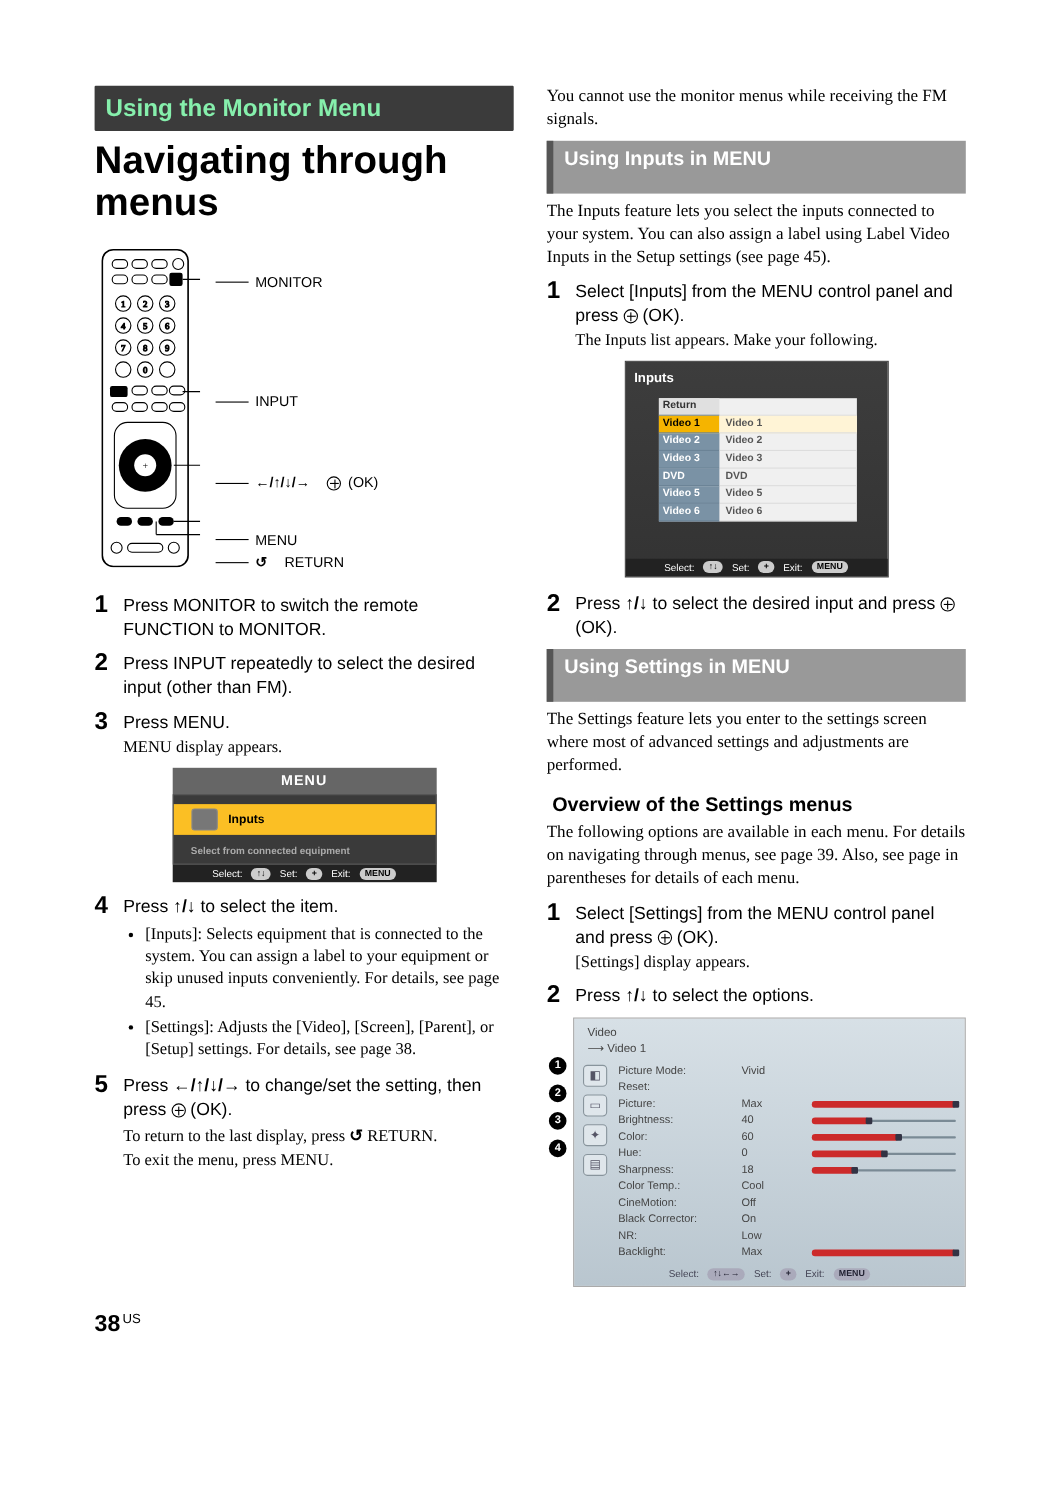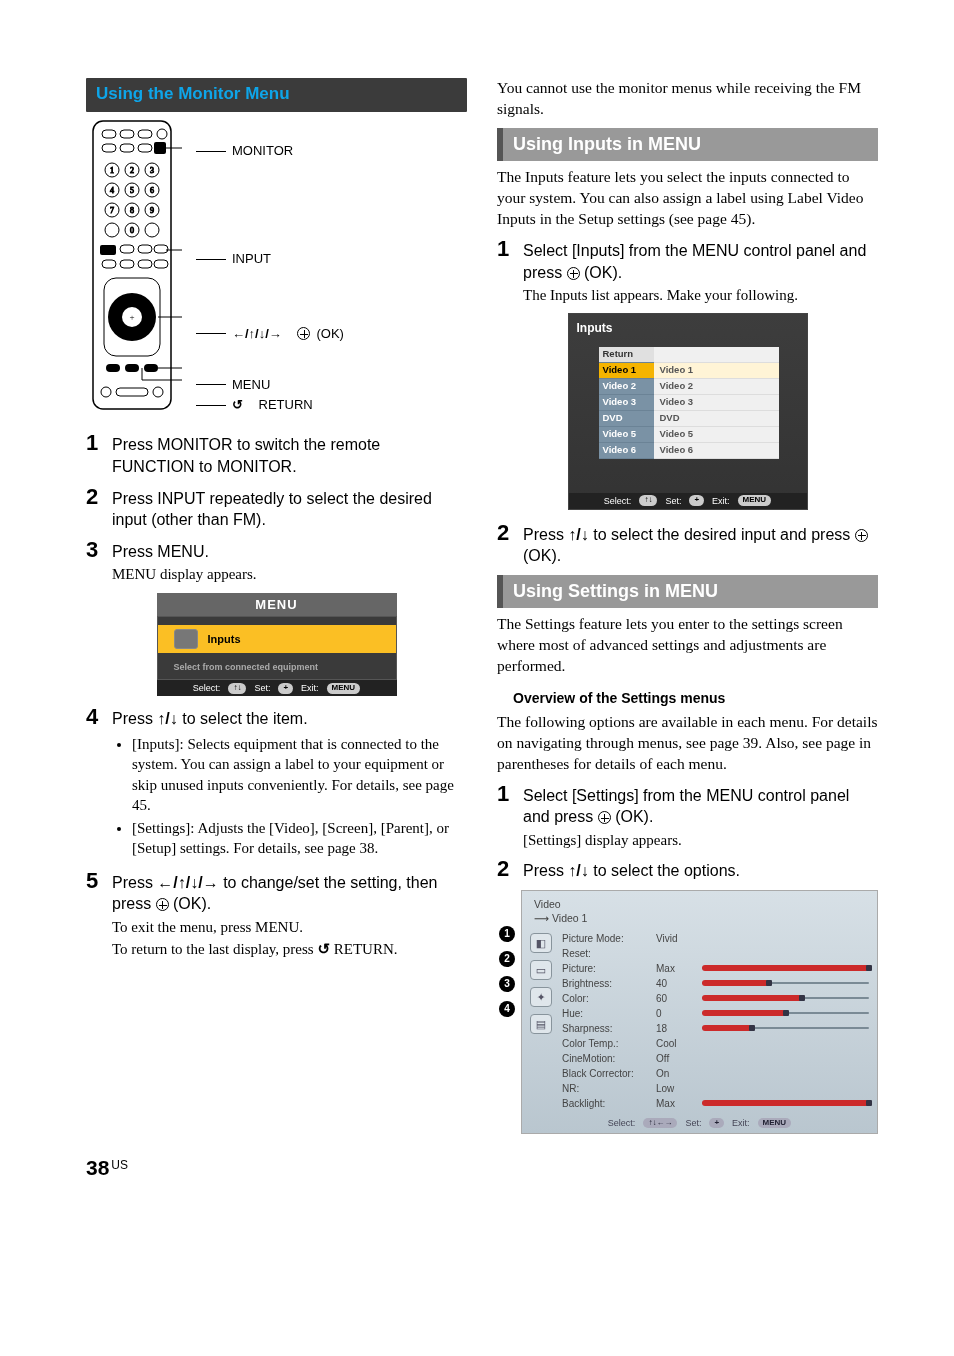--- a/index.html
+++ b/index.html
@@ -9,61 +9,61 @@
     line-height: 1.35;
     color: #000;
     background: #fff;
     width: 954px;
     padding: 78px 76px 40px 86px;
   }
   .cols { display: flex; gap: 30px; }
   .col { flex: 1; min-width: 0; }
   .section-bar {
     background: #3b3b3b;
-    color: #0ea5e9;
+    color: #86efac;
     font-family: Arial, Helvetica, sans-serif;
     font-weight: bold;
-    font-size: 17px;
+    font-size: 22px;
     padding: 5px 10px 6px;
     margin-bottom: 8px;
     border-radius: 1px;
   }
   h1.main-title {
     font-family: Arial, Helvetica, sans-serif;
     font-weight: bold;
     font-size: 35px;
     line-height: 1.1;
     margin: 4px 0 22px;
   }
   .sub-bar {
     background: #999;
     color: #fff;
     font-family: Arial, Helvetica, sans-serif;
     font-weight: bold;
     font-size: 18px;
-    padding: 4px 10px 5px;
+    padding: 4px 10px 20px;
     border-left: 6px solid #555;
     margin: 8px 0 6px;
   }
   .body-text { font-size: 15.5px; margin-bottom: 8px; }
   .step { display: flex; gap: 8px; margin: 8px 0 4px; }
   .step-num {
     font-family: Arial, Helvetica, sans-serif;
     font-weight: bold;
     font-size: 22px;
     line-height: 1;
     min-width: 18px;
   }
   .step-body { flex: 1; padding-top: 2px; }
   .step-body .primary { font-family: Arial, Helvetica, sans-serif; font-size: 16px; }
   .step-body .secondary { font-family: "Times New Roman", serif; font-size: 15px; margin-top: 2px; }
   .bullets { margin: 4px 0 0 10px; }
   .bullets li { font-size: 15px; list-style: disc outside; margin-left: 10px; margin-bottom:3px;}
   .note-h { font-weight: bold; font-size: 15px; }
-  .overview-h { font-family: Arial, Helvetica, sans-serif; font-weight: bold; font-size: 14px; margin: 12px 16px 4px; }
+  .overview-h { font-family: Arial, Helvetica, sans-serif; font-weight: bold; font-size: 18px; margin: 12px 5px 4px; }
   .page-footer { margin-top: 20px; font-family: Arial, Helvetica, sans-serif; }
   .page-footer .num { font-weight: bold; font-size: 21px; }
   .page-footer .suf { font-size: 12px; vertical-align: super; margin-left:2px;}
   svg { display: block; }
 
   
   .remote-wrap { display:flex; gap:14px; margin: 0 0 14px 6px; }
   .remote-labels { font-family: Arial, Helvetica, sans-serif; font-size: 13px; line-height:1.1; }
   .label-line { display:flex; align-items:center; gap:6px; margin:6px 0; white-space:nowrap;}
   .leader { width:30px; height:1px; background:#000; }
@@ -117,21 +117,21 @@
     color:#444;
     border:1px solid #aaa;
     padding:6px 8px 2px;
     position:relative;
   }
   .video-screen .top { display:flex; justify-content:space-between; font-size:10.5px; margin-bottom:6px; padding:0 4px;flex-direction:column;}
   .video-body { display:flex; gap:10px; }
   .icon-col { display:flex; flex-direction:column; gap:7px; padding-top:2px;}
   .icon-col .sq { width:22px; height:20px; border:1px solid #88949c; border-radius:4px; background:#dfe6eb; display:flex; align-items:center; justify-content:center; font-size:11px; color:#556;}
   .settings-col { flex:1; }
-  .srow { display:flex; align-items:center; height:15px; gap:6px; }
+  .srow { display:flex; align-items:center; height:15px; gap:24px; }
   .srow .k { width:88px; }
   .srow .v { width:40px; }
   .bar { flex:1; height:6px; position:relative; }
   .bar .track { position:absolute; inset:0; top:2px; height:2px; background:#7a8a95; border-radius:1px;}
   .bar .fill { position:absolute; left:0; top:0; height:6px; background:#cc2a2a; border-radius:3px;}
   .bar .dot { position:absolute; top:0; width:6px; height:6px; background:#334; border-radius:1px;}
   .video-screen .footer-bar { background:transparent; color:#445; margin-top:4px;}
   .video-screen .chip { background:#aab; color:#223;}
 
   .glyph { font-family: Arial, sans-serif; }
@@ -143,20 +143,21 @@
   .ok-sym::after{top:5.5px;left:2px;height:1px;width:8px;}
   .return-sym { font-weight:bold; }
 </style>
 </head>
 <body>
 
 <div class="cols">
 
   <div class="col">
     <div class="section-bar">Using the Monitor Menu</div>
+    <h1 class="main-title">Navigating through menus</h1>
 
     <div class="remote-wrap">
       <svg width="90" height="290" viewBox="0 0 90 290">
         <rect x="1" y="1" width="78" height="288" rx="10" fill="none" stroke="#000" stroke-width="1.5"></rect>
 
         <rect x="10" y="10" width="14" height="8" rx="4" fill="none" stroke="#000"></rect>
         <rect x="28" y="10" width="14" height="8" rx="4" fill="none" stroke="#000"></rect>
         <rect x="46" y="10" width="14" height="8" rx="4" fill="none" stroke="#000"></rect>
         <circle cx="70" cy="14" r="5" fill="none" stroke="#000"></circle>
 
@@ -289,22 +290,22 @@
           <li>[Inputs]: Selects equipment that is connected to the system. You can assign a label to your equipment or skip unused inputs conveniently. For details, see page 45.</li>
           <li>[Settings]: Adjusts the [Video], [Screen], [Parent], or [Setup] settings. For details, see page 38.</li>
         </ul>
       </div>
     </div>
 
     <div class="step">
       <div class="step-num">5</div>
       <div class="step-body">
         <div class="primary">Press <span class="glyph arrow-lrud"></span> to change/set the setting, then press <span class="ok-sym"></span> (OK).</div>
+        <div class="secondary">To return to the last display, press <span class="return-sym">↺</span> RETURN.</div>
         <div class="secondary">To exit the menu, press MENU.</div>
-        <div class="secondary">To return to the last display, press <span class="return-sym">↺</span> RETURN.</div>
       </div>
     </div>
   </div>
 
   <div class="col">
     <div class="body-text">You cannot use the monitor menus while receiving the FM signals.</div>
 
     <div class="sub-bar">Using Inputs in MENU</div>
     <div class="body-text">The Inputs feature lets you select the inputs connected to your system. You can also assign a label using Label Video Inputs in the Setup settings (see page 45).</div>
 

